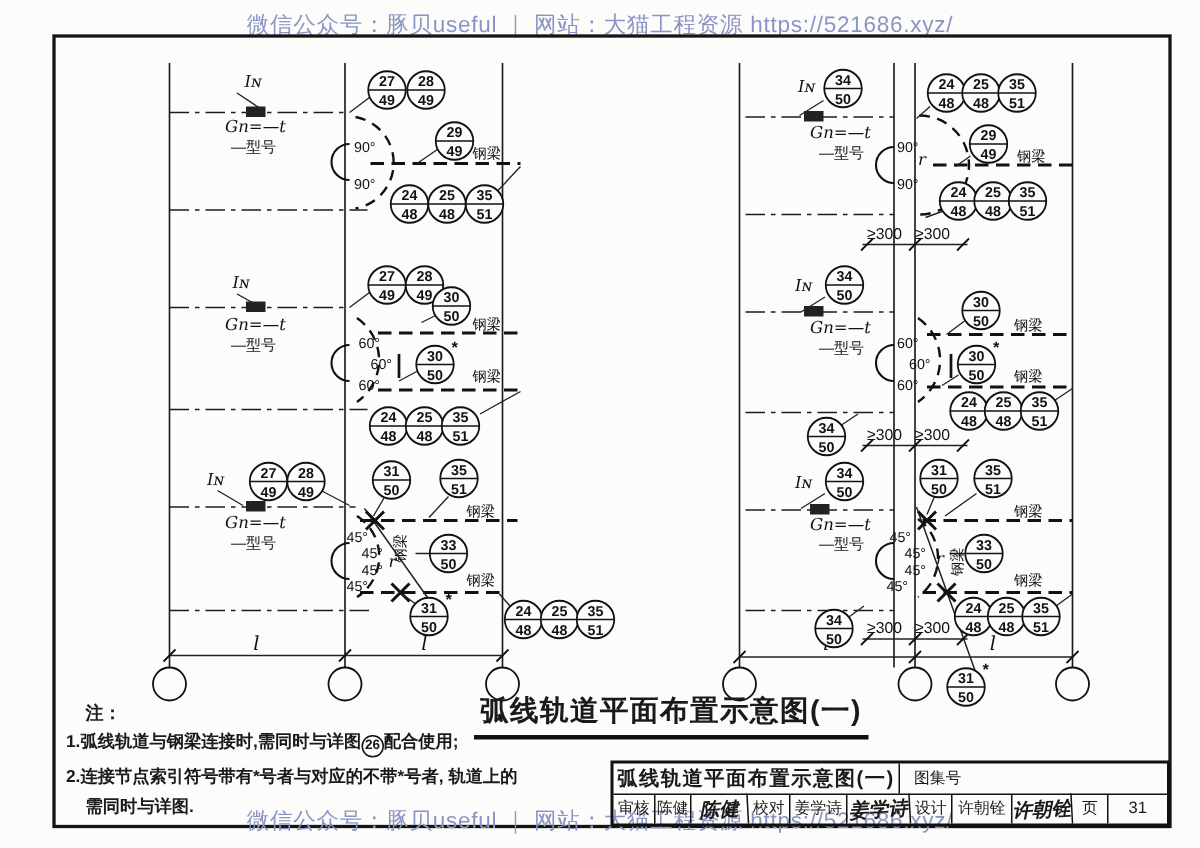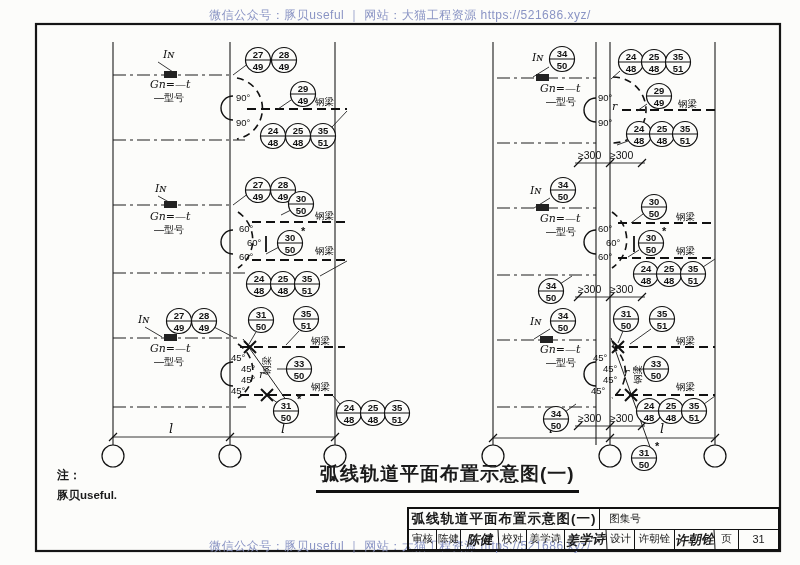--- a/index.html
+++ b/index.html
@@ -1,19 +1,19 @@
 <!DOCTYPE html>
 <html><head>
 <meta charset="utf-8">
 <style>
   html,body{margin:0;padding:0;background:#ffffff;}
   .page{position:relative;width:800px;height:565px;background:#fcfcfa;
         font-family:"Liberation Sans",sans-serif;color:#1a1a1a;overflow:hidden;}
   .watermark{position:absolute;left:0;width:100%;text-align:center;
-        color:#8a94c4;font-size:12px;letter-spacing:.5px;white-space:nowrap;}
+        color:#8a94c4;font-size:15px;letter-spacing:.5px;white-space:nowrap;}
   .wm-top{top:7px;}
   .wm-bottom{top:538px;}
   svg{position:absolute;left:0;top:0;}
   svg .v{stroke:#1c1c1c;stroke-width:1.1;fill:none;}
   svg .cl{stroke:#1c1c1c;stroke-width:1.1;fill:none;stroke-dasharray:13 4 3 4;}
   svg .beam{stroke:#111;stroke-width:2;fill:none;stroke-dasharray:9 5;}
   svg .sc{stroke:#111;stroke-width:1.4;fill:none;}
   svg .arcD{stroke:#111;stroke-width:1.6;fill:none;stroke-dasharray:7 5;}
   svg .tk{stroke:#111;stroke-width:1.8;fill:none;}
   svg .diag{stroke:#222;stroke-width:1;fill:none;}
@@ -454,21 +454,23 @@
           <text x="644" y="468" class="co">50</text>
           <text x="655" y="450" class="st">*</text>
         </g>
       </g>
   </svg>
 
   <div class="fig-title">弧线轨道平面布置示意图(一)</div>
 
   <div class="notes">
     <div class="nh">注：</div>
-    <div class="nl nl3">豚贝useful.</div>
+    <div class="nl"><span>1.弧线轨道与钢梁连接时,需同时与详图</span><span class="circ26">26</span><span>配合使用;</span></div>
+    <div class="nl">2.连接节点索引符号带有*号者与对应的不带*号者, 轨道上的</div>
+    <div class="nl nl3">需同时与详图.</div>
   </div>
 
   <div class="watermark wm-bottom">微信公众号：豚贝useful ｜ 网站：大猫工程资源 https://521686.xyz/</div>
 
   <div class="tblock">
     <div class="tb-row r1">
       <div class="tb-cell tb-title">弧线轨道平面布置示意图(一)</div>
       <div class="tb-cell tb-lab" style="flex:0 0 50px">图集号</div>
     </div>
     <div class="tb-row">

